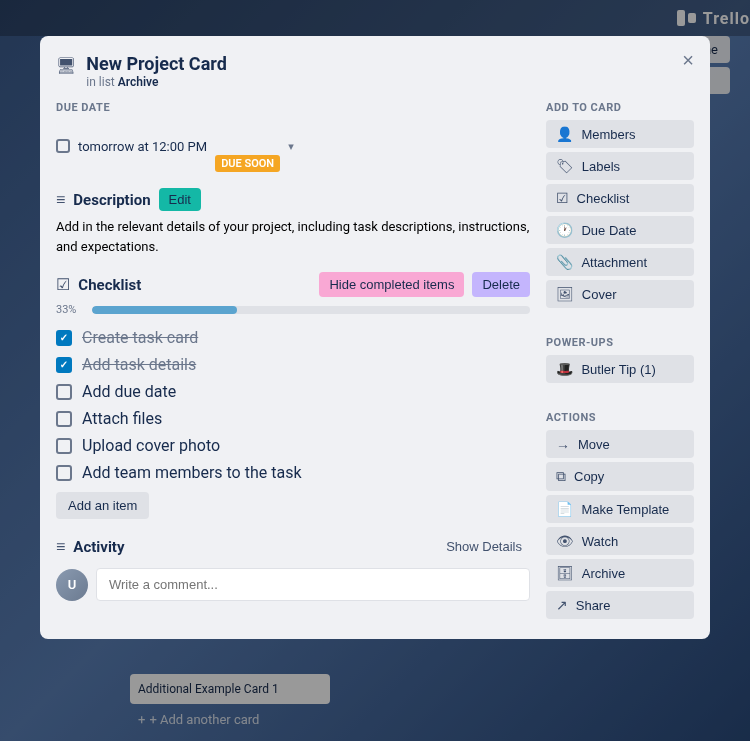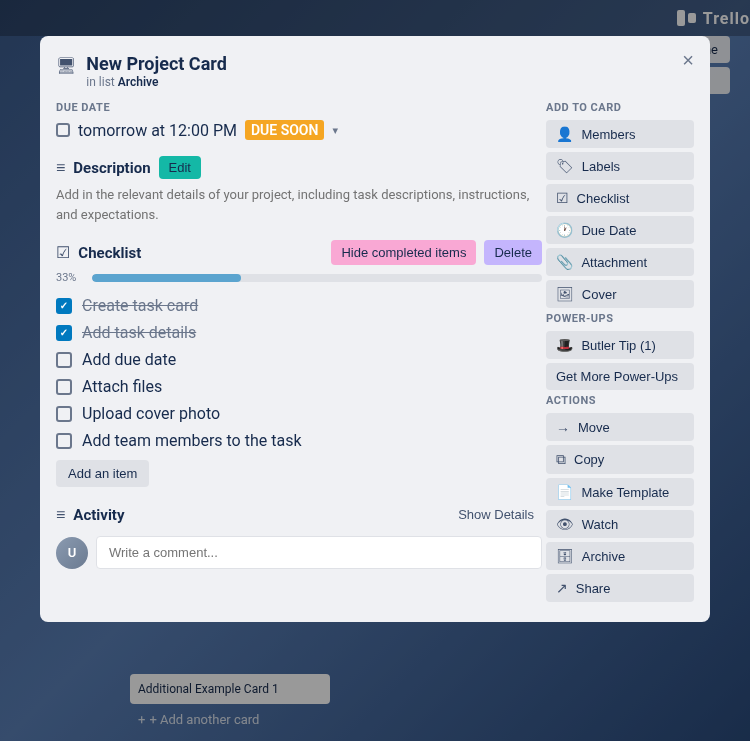--- a/index.html
+++ b/index.html
@@ -127,21 +127,21 @@
     }
     .header-text .subtext a {
       color: #172b4d;
       font-weight: 600;
       text-decoration: none;
     }
 
     
     .modal-body {
       display: flex;
-      gap: 4px;
+      gap: 16px;
       margin-top: 8px;
     }
     .modal-main {
       flex: 1;
       min-width: 0;
     }
     .modal-sidebar {
       width: 148px;
       flex-shrink: 0;
     }
@@ -164,30 +164,31 @@
       gap: 8px;
     }
     .due-date-checkbox {
       width: 14px;
       height: 14px;
       border: 2px solid #6b778c;
       border-radius: 3px;
       flex-shrink: 0;
     }
     .due-date-value {
-      font-size: 16px;
+      font-size: 13px;
       color: #172b4d;
     }
     .due-soon-badge {
       background: #f5a623;
       color: white;
-      font-size: 14px;
+      font-size: 11px;
       font-weight: 600;
       padding: 2px 6px;
       border-radius: 3px;
+      margin-top: 35px;
     }
     .due-dropdown-arrow {
       color: #6b778c;
       font-size: 11px;
       cursor: pointer;
     }
 
     
     .description-header {
       display: flex;
@@ -204,21 +205,21 @@
       background: #14b8a6;
       border: none;
       border-radius: 4px;
       padding: 4px 10px;
       font-size: 13px;
       color: #172b4d;
       cursor: pointer;
     }
     .description-text {
       font-size: 13px;
-      color: #737373;
+      color: #000000;
       line-height: 1.5;
     }
 
     
     .checklist-header {
       display: flex;
       align-items: center;
       gap: 8px;
       margin-bottom: 6px;
     }
@@ -381,21 +382,21 @@
     }
 
     
     .sidebar-section-title {
       font-size: 11px;
       font-weight: 700;
       color: #6b778c;
       text-transform: uppercase;
       letter-spacing: 0.5px;
       margin-bottom: 6px;
-      margin-top: 4px;
+      margin-top: 28px;
     }
     .sidebar-section-title:first-child { margin-top: 0; }
 
     .sidebar-btn {
       display: flex;
       align-items: center;
       gap: 8px;
       width: 100%;
       background: #dfe1e6;
       border: none;
@@ -608,23 +609,20 @@
           <span class="btn-icon">🖼</span>
           <span>Cover</span>
         </button>
 
         <div class="sidebar-section-title">POWER-UPS</div>
 
         <button class="sidebar-btn">
           <span class="btn-icon">🎩</span>
           <span>Butler Tip (1)</span>
         </button>
-        <button class="sidebar-btn">
-          <span>Get More Power-Ups</span>
-        </button>
 
         <div class="sidebar-section-title">ACTIONS</div>
 
         <button class="sidebar-btn">
           <span class="btn-icon">→</span>
           <span>Move</span>
         </button>
         <button class="sidebar-btn">
           <span class="btn-icon">⧉</span>
           <span>Copy</span>

